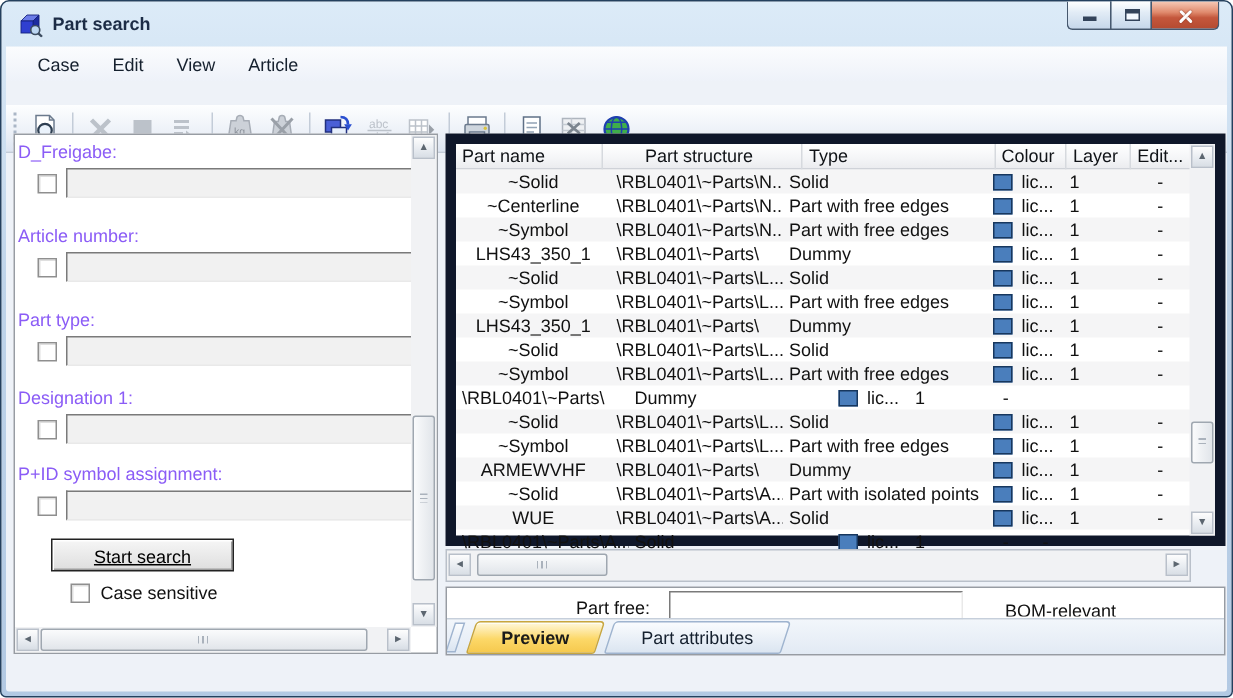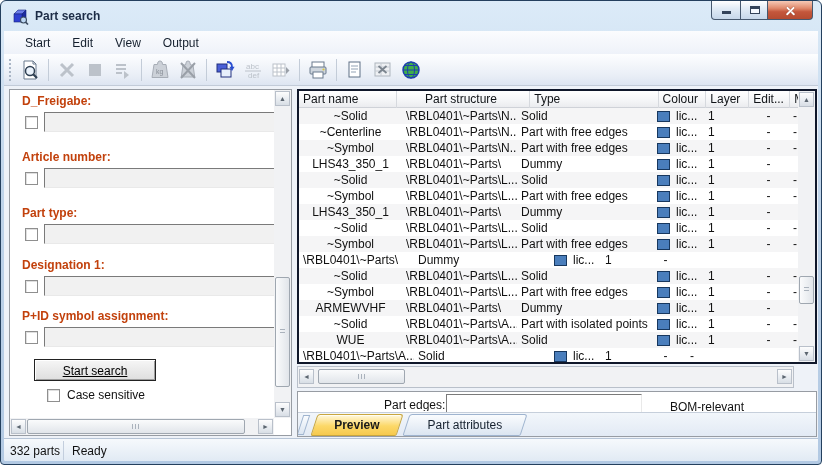--- a/index.html
+++ b/index.html
@@ -22,30 +22,30 @@
   .glyph-min{position:absolute;left:10px;bottom:5px;width:9px;height:3px;background:#33435a;}
   .glyph-max{position:absolute;left:9px;top:5px;width:10px;height:8px;border:1px solid #33435a;border-top:3px solid #33435a;background:#f4f9ff;}
   .glyph-close{position:absolute;left:17px;top:4px;width:11px;height:11px;}
   .glyph-close::before,.glyph-close::after{content:"";position:absolute;left:0;top:4.5px;width:11px;height:2.4px;background:#fff;border-radius:1px;box-shadow:0 0 1px #7d2c18;}
   .glyph-close::before{transform:rotate(45deg);}
   .glyph-close::after{transform:rotate(-45deg);}
   
   .client{position:absolute;left:3px;right:3px;top:30px;bottom:3px;background:#eef2f8;border-radius:0 0 2px 2px;overflow:hidden;}
   .menubar{position:absolute;left:0;right:0;top:0;height:23px;background:linear-gradient(#fbfcfe,#eef2f9);display:flex;align-items:center;padding-left:10px;}
   .menuitem{padding:3px 11px;color:#15202e;}
-  .toolbar{position:absolute;left:0;right:0;top:23px;height:32px;
+  .toolbar{position:absolute;left:0;right:0;top:39px;height:32px;
     background:linear-gradient(#fdfeff,#e9eef6 70%,#dde5f1);border-bottom:1px solid #c2cbd8;
     display:flex;align-items:center;padding-left:4px;}
   .grip{width:3px;height:22px;border-left:2px dotted #aab6c6;margin:0 4px 0 1px;}
   .tbtn{width:28px;height:26px;display:flex;align-items:center;justify-content:center;}
   .tsep{width:1px;height:22px;background:#c3ccd8;margin:0 4px;}
   
   .search-panel{position:absolute;left:5px;top:58px;width:283px;height:347px;background:#fff;border:1px solid #979ca3;}
   .field{position:absolute;left:0;right:20px;}
-  .flabel{position:absolute;left:12px;top:0;height:16px;color:#c2410c;font-weight:bold;}
+  .flabel{position:absolute;left:2px;top:0;height:16px;color:#8b5cf6;}
   .frow{position:absolute;left:0;top:18px;right:0;height:20px;}
   .cb{position:absolute;width:13px;height:13px;background:#fff;border:1px solid #8f8f8f;box-shadow:inset 1px 1px 0 #dfdfdf;}
   .frow .cb{left:15px;top:4px;}
   .finput{position:absolute;left:34px;top:0;right:-14px;height:20px;background:#f1f1f1;
     border:1px solid;border-color:#7a7a7a #e9e9e9 #e9e9e9 #7a7a7a;outline:none;
     font-family:"Liberation Sans",sans-serif;font-size:12px;padding:0 3px;}
   .btn{position:absolute;height:22px;text-align:center;font-size:12px;line-height:20px;text-decoration:underline;}
   .btn-start{left:24px;top:269px;width:122px;border:1px solid #222;
     background:linear-gradient(#f6f6f6,#dedede);box-shadow:inset 1px 1px 0 #fff,inset -1px -1px 0 #9d9d9d;color:#000;}
   .btn-cancel{left:158px;top:269px;width:113px;border:1px solid #b3b3b3;background:#f0f0f0;
@@ -57,21 +57,21 @@
   .sbtn{position:absolute;background:linear-gradient(#fdfdfd,#e7ebf0 60%,#d8dee5);border:1px solid #b9c0ca;color:#5c6670;font-size:7px;line-height:14px;text-align:center;}
   .thumbv{position:absolute;background:linear-gradient(90deg,#fafbfc,#e1e5ea);border:1px solid #9fa7b0;border-radius:2px;}
   .thumbh{position:absolute;background:linear-gradient(#fafbfc,#e1e5ea);border:1px solid #9fa7b0;border-radius:2px;}
   .thumbv::after{content:"";position:absolute;left:4px;right:4px;top:50%;margin-top:-3px;height:6px;
     background:repeating-linear-gradient(180deg,#aab2bc 0 1px,transparent 1px 3px);}
   .thumbh::after{content:"";position:absolute;top:4px;bottom:4px;left:50%;margin-left:-4px;width:8px;
     background:repeating-linear-gradient(90deg,#aab2bc 0 1px,transparent 1px 3px);}
   .lp-vsb{position:absolute;right:0;top:0;width:17px;bottom:17px;background:#f1f2f4;}
   .lp-hsb{position:absolute;left:0;bottom:0;right:17px;height:17px;background:#f1f2f4;}
   
-  .table-box{position:absolute;left:293px;top:58px;width:520px;height:275px;background:#fff;border:2px solid #0f172a;}
+  .table-box{position:absolute;left:293px;top:58px;width:520px;height:275px;background:#fff;border:7px solid #0f172a;}
   .thead{position:absolute;left:0;top:0;height:17px;width:501px;display:flex;background:linear-gradient(#ffffff,#f4f5f7 60%,#ebecef);border-bottom:1px solid #cfd2d8;}
   .hcell{height:17px;line-height:16px;padding-left:4px;border-right:1px solid #d6d9de;overflow:hidden;white-space:nowrap;color:#101317;}
   .tbody{position:absolute;left:0;top:17px;width:501px;height:256px;overflow:hidden;}
   .trow{display:flex;height:16px;line-height:16px;}
   .trow.shade{background:#f5f5f6;}
   .tcell{overflow:hidden;white-space:nowrap;}
   .c-name{text-align:center;}
   .c-struct,.c-type{padding-left:4px;}
   .c-layer{padding-left:6px;}
   .c-item,.c-m{text-align:center;}
@@ -119,24 +119,24 @@
         </div>
       <div class="wbtn close">
           <span class="glyph-close"></span>
         </div>
     </div>
   </div>
 
   <div class="client">
 
     <div class="menubar">
-      <span class="menuitem">Start</span>
+      <span class="menuitem">Case</span>
       <span class="menuitem">Edit</span>
       <span class="menuitem">View</span>
-      <span class="menuitem">Output</span>
+      <span class="menuitem">Article</span>
     </div>
 
     <div class="toolbar">
       <div class="grip"></div>
       <div class="tbtn">
         <svg width="22" height="22" viewBox="0 0 22 22">
           <path d="M5 2h9l3 3v15H5z" fill="#fff" stroke="#6b7a8d"></path>
             <path d="M14 2v3h3" fill="none" stroke="#6b7a8d"></path>
           <circle cx="11" cy="12" r="4.5" fill="#dce9f8" fill-opacity="0.6" stroke="#2e3f52" stroke-width="1.5"></circle>
           <line x1="14.2" y1="15.2" x2="18" y2="19" stroke="#2e3f52" stroke-width="2.2"></line>
@@ -490,33 +490,29 @@
         <div class="sbtn" style="left:1px;bottom:1px;width:15px;height:15px;">▼</div>
       </div>
     </div>
     <div class="tb-hsb">
       <div class="sbtn" style="left:1px;top:2px;width:15px;height:15px;">◄</div>
       <div class="thumbh" style="left:20px;top:2px;width:87px;height:15px;"></div>
       <div class="sbtn" style="right:1px;top:2px;width:15px;height:15px;">►</div>
     </div>
 
     <div class="bottom-panel">
-      <div class="bp-label" style="left:86px;top:6px;width:62px;">Part edges:</div>
+      <div class="bp-label" style="left:86px;top:6px;width:62px;">Part free:</div>
       <input class="bp-input" value="" style="">
       <div class="bp-label" style="left:372px;top:8px;width:90px;height:11px;">BOM-relevant</div>
       <div class="tabband">
         <div class="tabcorner"></div>
         <div class="tab tab-active">
             <span class="tlabel">Preview</span>
           </div>
         <div class="tab tab-idle">
             <span class="tlabel">Part attributes</span>
           </div>
       </div>
     </div>
 
-    <div class="statusbar">
-      <div class="st-cell1">332 parts</div>
-      <div class="st-cell2">Ready</div>
-    </div>
 
   </div>
 </div>
 
 </body></html>

